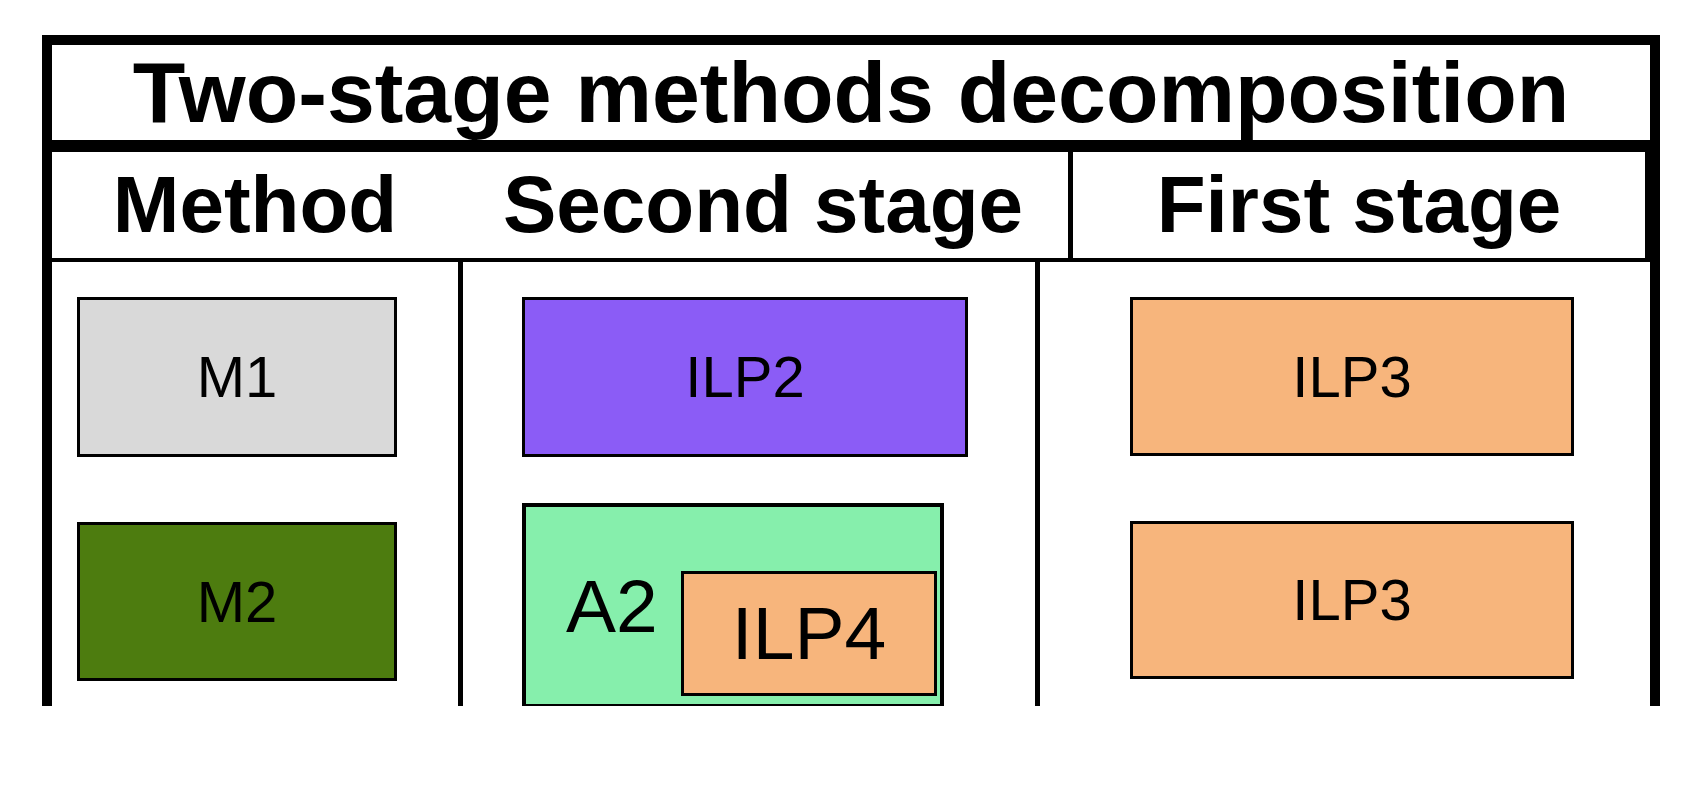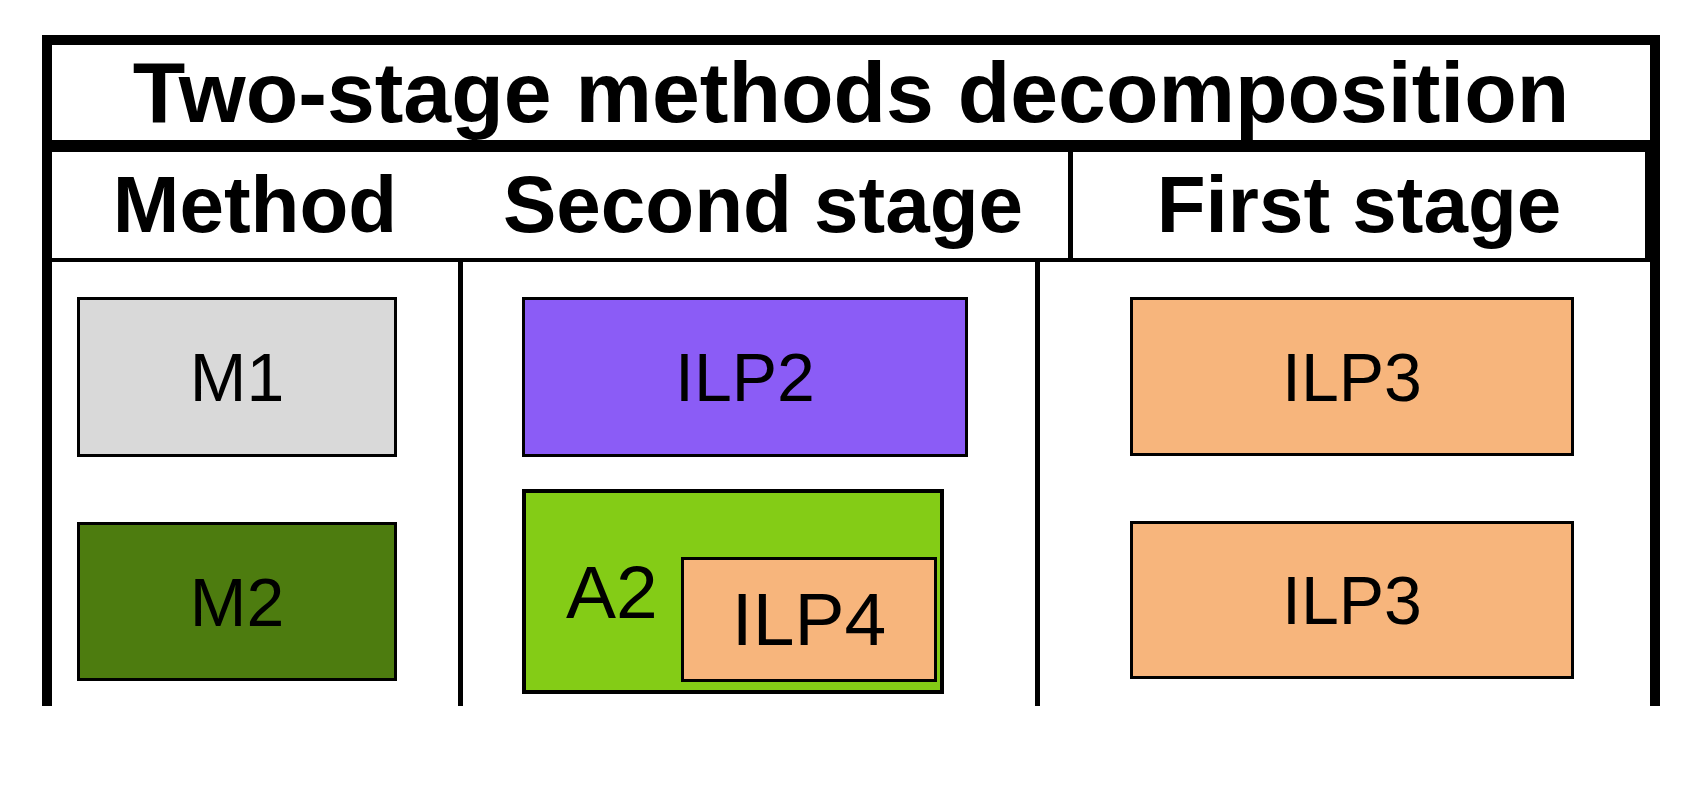--- a/index.html
+++ b/index.html
@@ -55,21 +55,21 @@
     font-weight: bold;
     white-space: nowrap;
   }
   .bcell { position: relative; }
   .box {
     position: absolute;
     border: 3px solid #000000;
     display: flex;
     align-items: center;
     justify-content: center;
-    font-size: 68px;
+    font-size: 58px;
     line-height: 1;
     white-space: nowrap;
   }
   .box-m1   { left: 25px;  top: 35px;  width: 320px; height: 160px; }
   .box-m2   { left: 25px;  top: 260px; width: 320px; height: 159px; }
   .box-ilp2 { left: 59px;  top: 35px;  width: 446px; height: 160px; }
   .box-ilp3a{ left: 90px;  top: 35px;  width: 444px; height: 159px; }
   .box-ilp3b{ left: 90px;  top: 259px; width: 444px; height: 158px; }
   .box-a2 {
     position: absolute;
@@ -113,21 +113,21 @@
 
     <div class="body-row">
 
       <div class="bcell col-method">
         <div class="box box-m1" style="background-color: rgb(217, 217, 217);">M1</div>
         <div class="box box-m2" style="background-color: #4d7c0f;">M2</div>
       </div>
 
       <div class="bcell col-first">
         <div class="box box-ilp2" style="background-color: #8b5cf6; text-align: right;">ILP2</div>
-        <div class="box-a2" style="background-color: #84cc16;">
+        <div class="box-a2" style="background-color: #86efac; margin-top: 14px;">
           <span class="a2-label">A2</span>
           <div class="box-ilp4" style="background-color: rgb(247, 181, 124);">ILP4</div>
         </div>
       </div>
 
       <div class="bcell col-second">
         <div class="box box-ilp3a" style="background-color: rgb(247, 181, 124);">ILP3</div>
         <div class="box box-ilp3b" style="background-color: rgb(247, 181, 124);">ILP3</div>
       </div>
 

